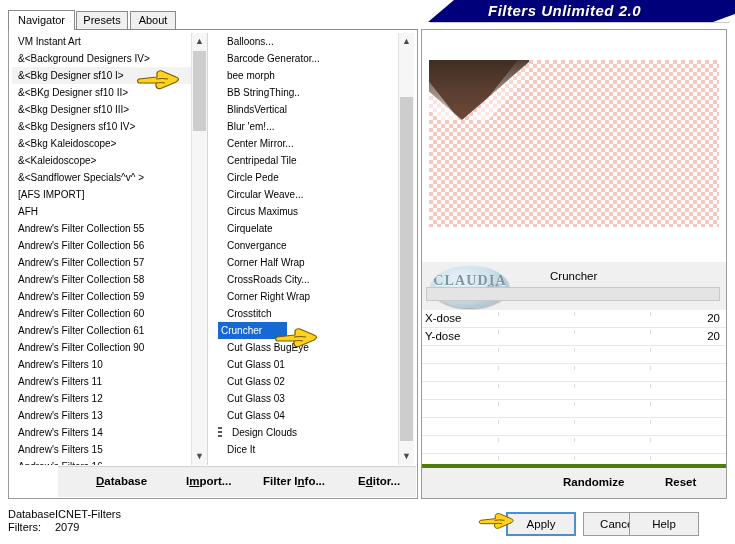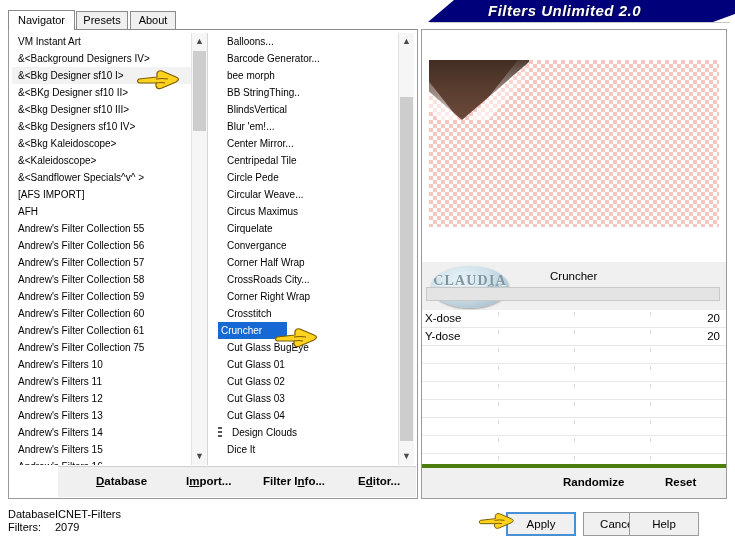--- a/index.html
+++ b/index.html
@@ -284,21 +284,21 @@
           <div class="li">&amp;&lt;Sandflower Specials^v^ &gt;</div>
           <div class="li">[AFS IMPORT]</div>
           <div class="li">AFH</div>
           <div class="li">Andrew's Filter Collection 55</div>
           <div class="li">Andrew's Filter Collection 56</div>
           <div class="li">Andrew's Filter Collection 57</div>
           <div class="li">Andrew's Filter Collection 58</div>
           <div class="li">Andrew's Filter Collection 59</div>
           <div class="li">Andrew's Filter Collection 60</div>
           <div class="li">Andrew's Filter Collection 61</div>
-          <div class="li">Andrew's Filter Collection 75</div>
+          <div class="li">Andrew's Filter Collection 90</div>
           <div class="li">Andrew's Filters 10</div>
           <div class="li">Andrew's Filters 11</div>
           <div class="li">Andrew's Filters 12</div>
           <div class="li">Andrew's Filters 13</div>
           <div class="li">Andrew's Filters 14</div>
           <div class="li">Andrew's Filters 15</div>
           <div class="li">Andrew's Filters 16</div>
         </div>
       <div class="vscroll">
         <div class="arrow up">▲</div>

